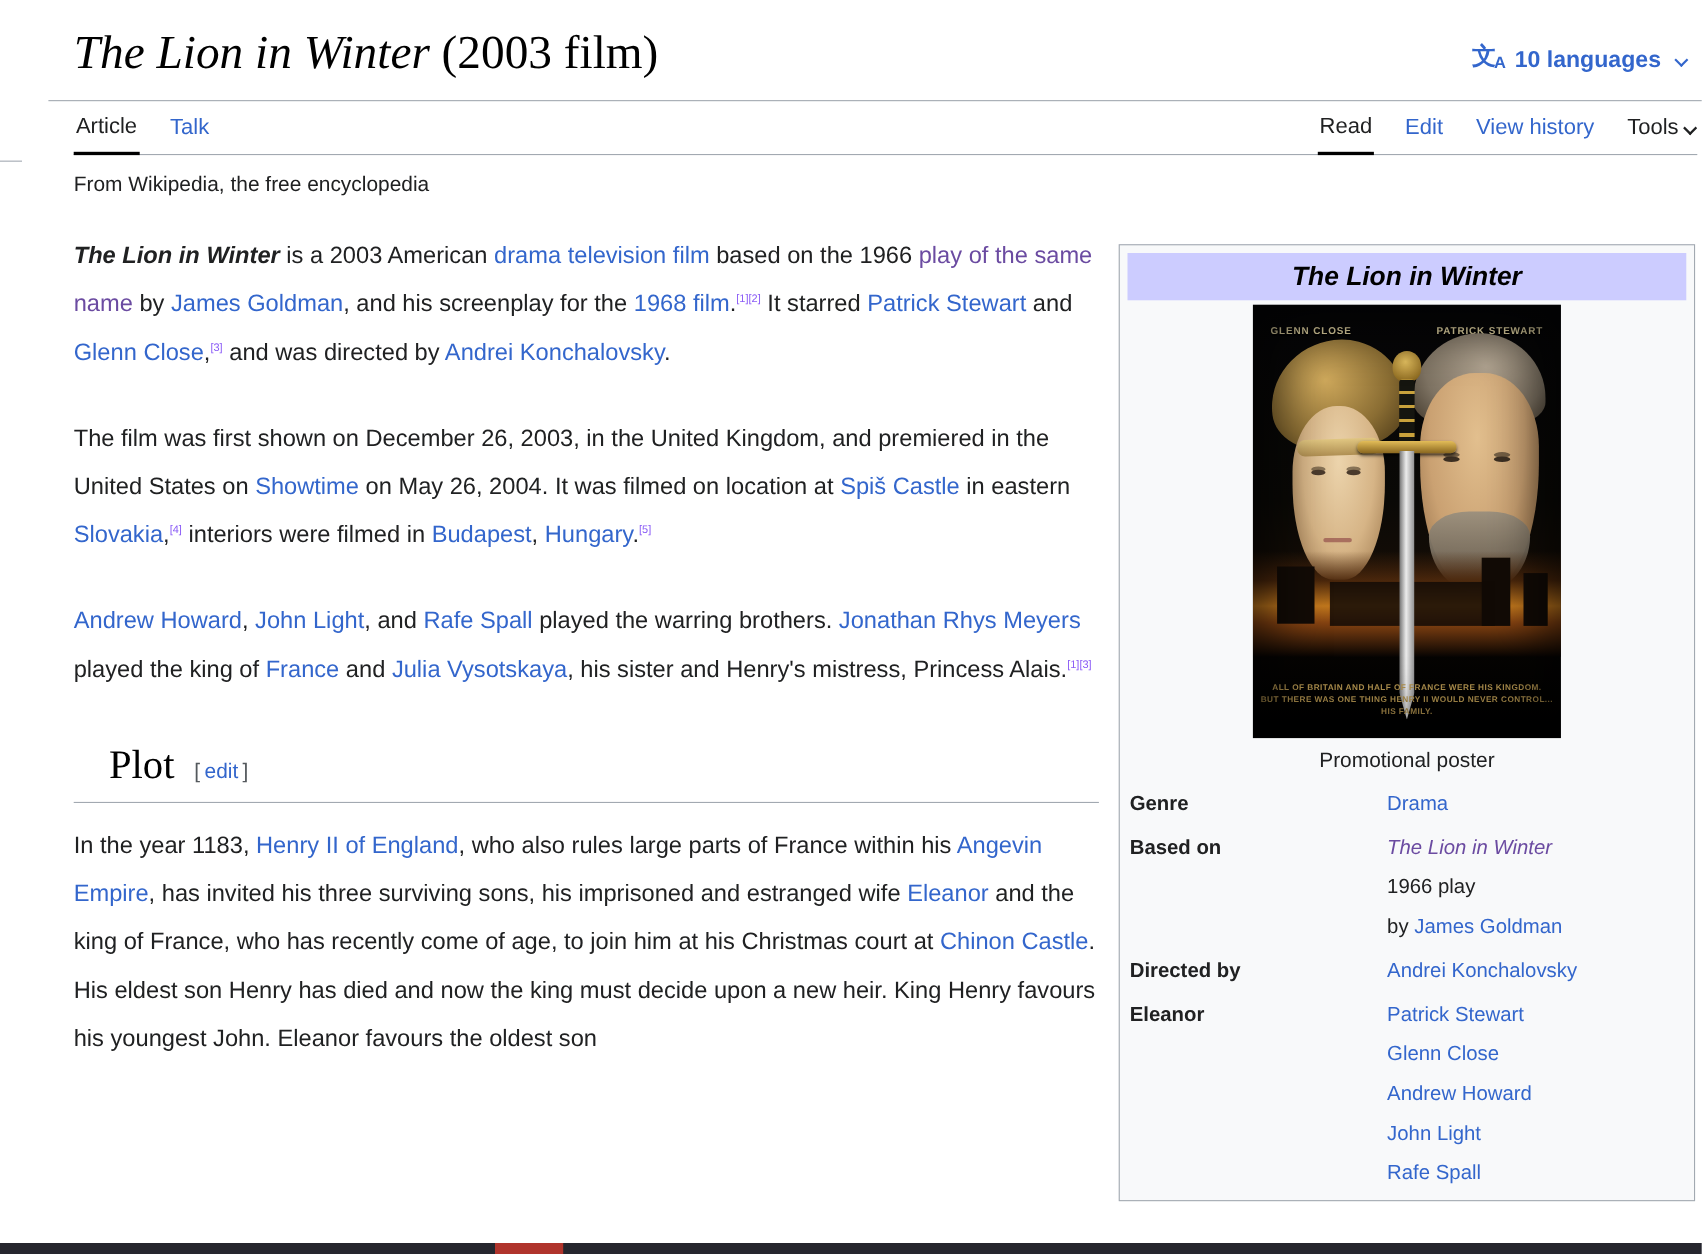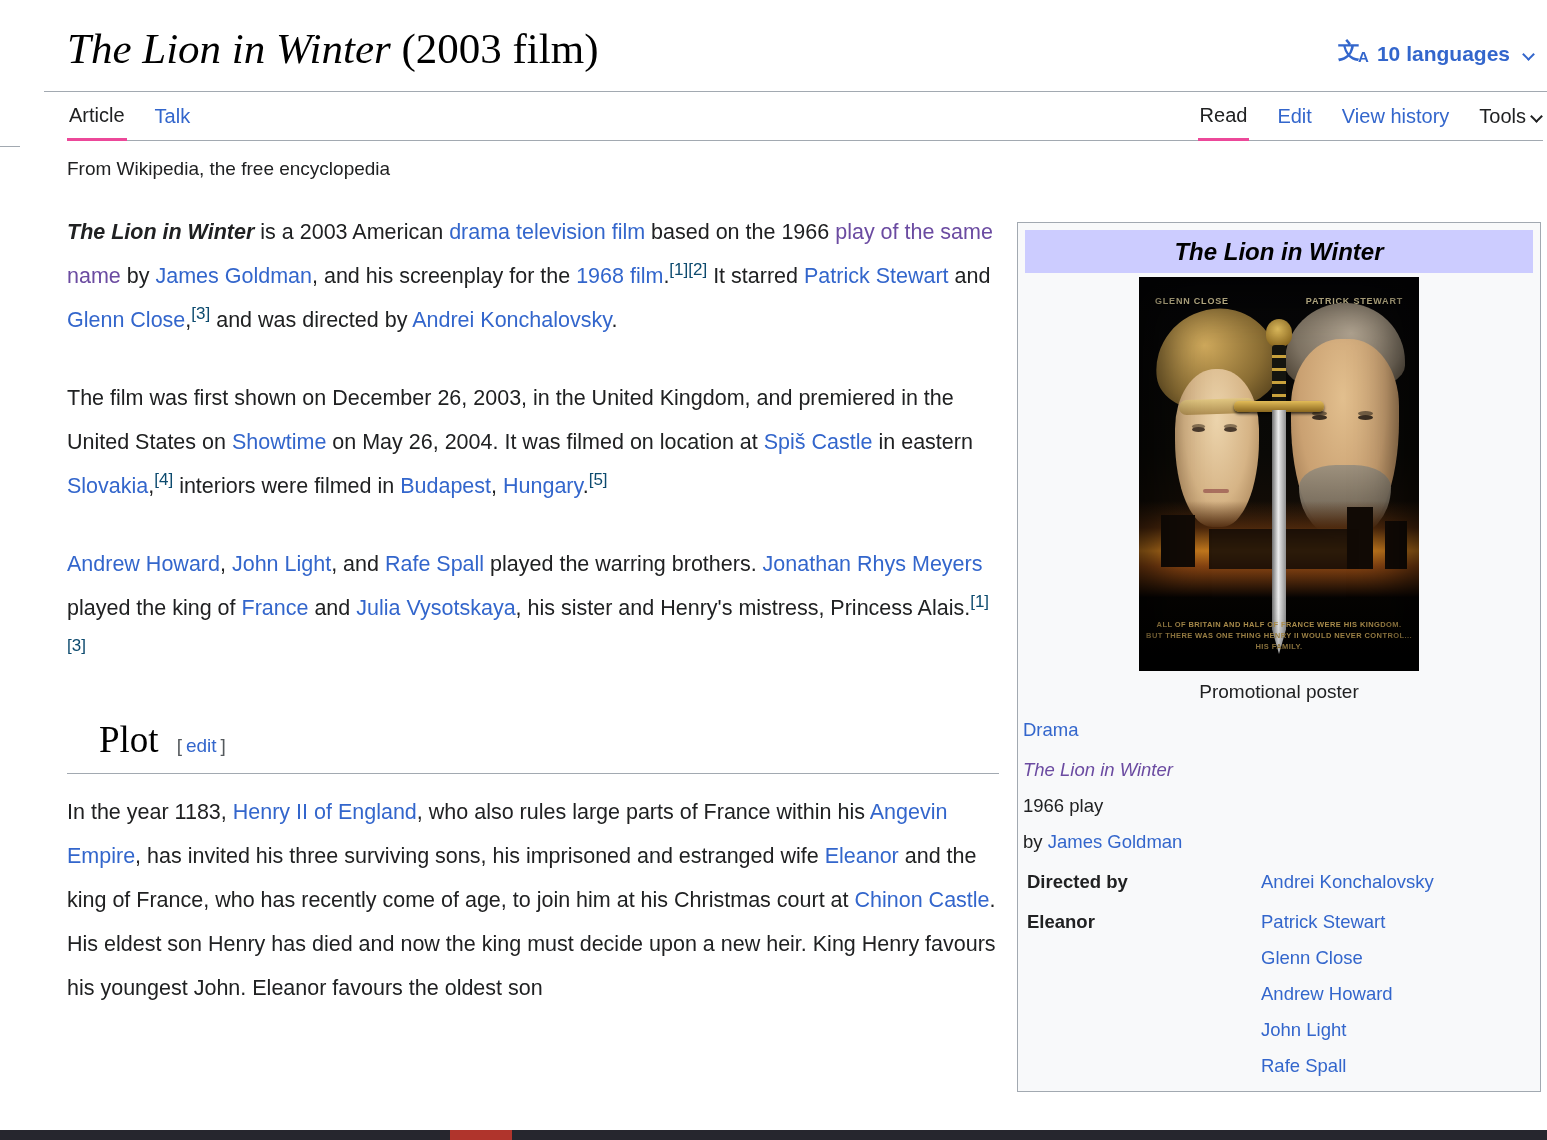--- a/index.html
+++ b/index.html
@@ -21,34 +21,34 @@
     transform:rotate(45deg); margin-left:6px; vertical-align:3px; }
 
   #title-rule { position:absolute; left:44px; right:0; top:91px; height:1px; background:#a2a9b1; }
   #left-frag { position:absolute; left:0; top:146px; width:20px; height:1px; background:#a2a9b1; }
 
   #tabs-bar { position:absolute; left:67px; right:4px; top:92px; height:49px;
     border-bottom:1px solid #a2a9b1; display:flex; justify-content:space-between; font-size:20px; }
   .tab-group { display:flex; height:100%; }
   .tab { display:flex; align-items:center; padding:0 2px; margin-right:26px; cursor:pointer; color:#3366cc; }
   .tab.dark { color:#202122; }
-  .tab.active { color:#202122; border-bottom:3px solid #ec4899; margin-bottom:-1px; }
+  .tab.active { color:#202122; border-bottom:3px solid #000000; margin-bottom:-1px; }
   .tab:last-child { margin-right:0; }
   .tab .chev { border-color:#202122; }
 
   #site-sub { position:absolute; left:67px; top:158px; font-size:19px; }
 
   
   #main-col { position:absolute; left:67px; top:196px; width:932px; }
   #main-col p { font-size:21.5px; line-height:44px; margin:14px 0 34px 0; }
   .wlink { color:#3366cc; cursor:pointer; }
   .wlink.visited { color:#6b4ba1; }
   .wlink.it { font-style:italic; }
   .bsel { font-weight:bold; font-style:italic; }
-  sup.ref { font-size:17px; line-height:0; color:#0c4a6e; cursor:pointer; }
+  sup.ref { font-size:10px; line-height:0; color:#8b5cf6; cursor:pointer; }
 
   #plot-heading { margin-top:44px; border-bottom:1px solid #a2a9b1; padding-bottom:12px;
     display:flex; align-items:baseline; }
   #plot-heading h2 { font-family:"Liberation Serif", serif; font-weight:400; font-size:37px; color:#000;margin-left:32px; }
   .editsection { font-size:19px; margin-left:18px; color:#54595d; }
   .editsection .edit-word { color:#3366cc; cursor:pointer; padding:0 4px; }
   #main-col p.after-h2 { margin-top:16px; }
 
   
   #infobox { position:absolute; left:1017px; top:222px; width:524px;
@@ -219,23 +219,25 @@
         <div>BUT THERE WAS ONE THING HENRY II WOULD NEVER CONTROL... HIS FAMILY.</div>
       </div>
 
       <div class="p-vignette"></div>
     </div>
   </div>
 
   <div id="poster-caption">Promotional poster</div>
 
   <div class="ib-row">
+    <div class="ib-label">Genre</div>
     <div class="ib-value"><span class="wlink">Drama</span></div>
   </div>
   <div class="ib-row">
+    <div class="ib-label">Based on</div>
     <div class="ib-value"><span class="wlink visited it">The Lion in Winter</span><br><span class="txt">1966 play</span><br><span class="txt">by </span><span class="wlink">James Goldman</span></div>
   </div>
   <div class="ib-row">
     <div class="ib-label">Directed by</div>
     <div class="ib-value"><span class="wlink">Andrei Konchalovsky</span></div>
   </div>
   <div class="ib-row">
     <div class="ib-label">Eleanor</div>
     <div class="ib-value"><span class="wlink">Patrick Stewart</span><br><span class="wlink">Glenn Close</span><br><span class="wlink">Andrew Howard</span><br><span class="wlink">John Light</span><br><span class="wlink">Rafe Spall</span></div>
   </div>

